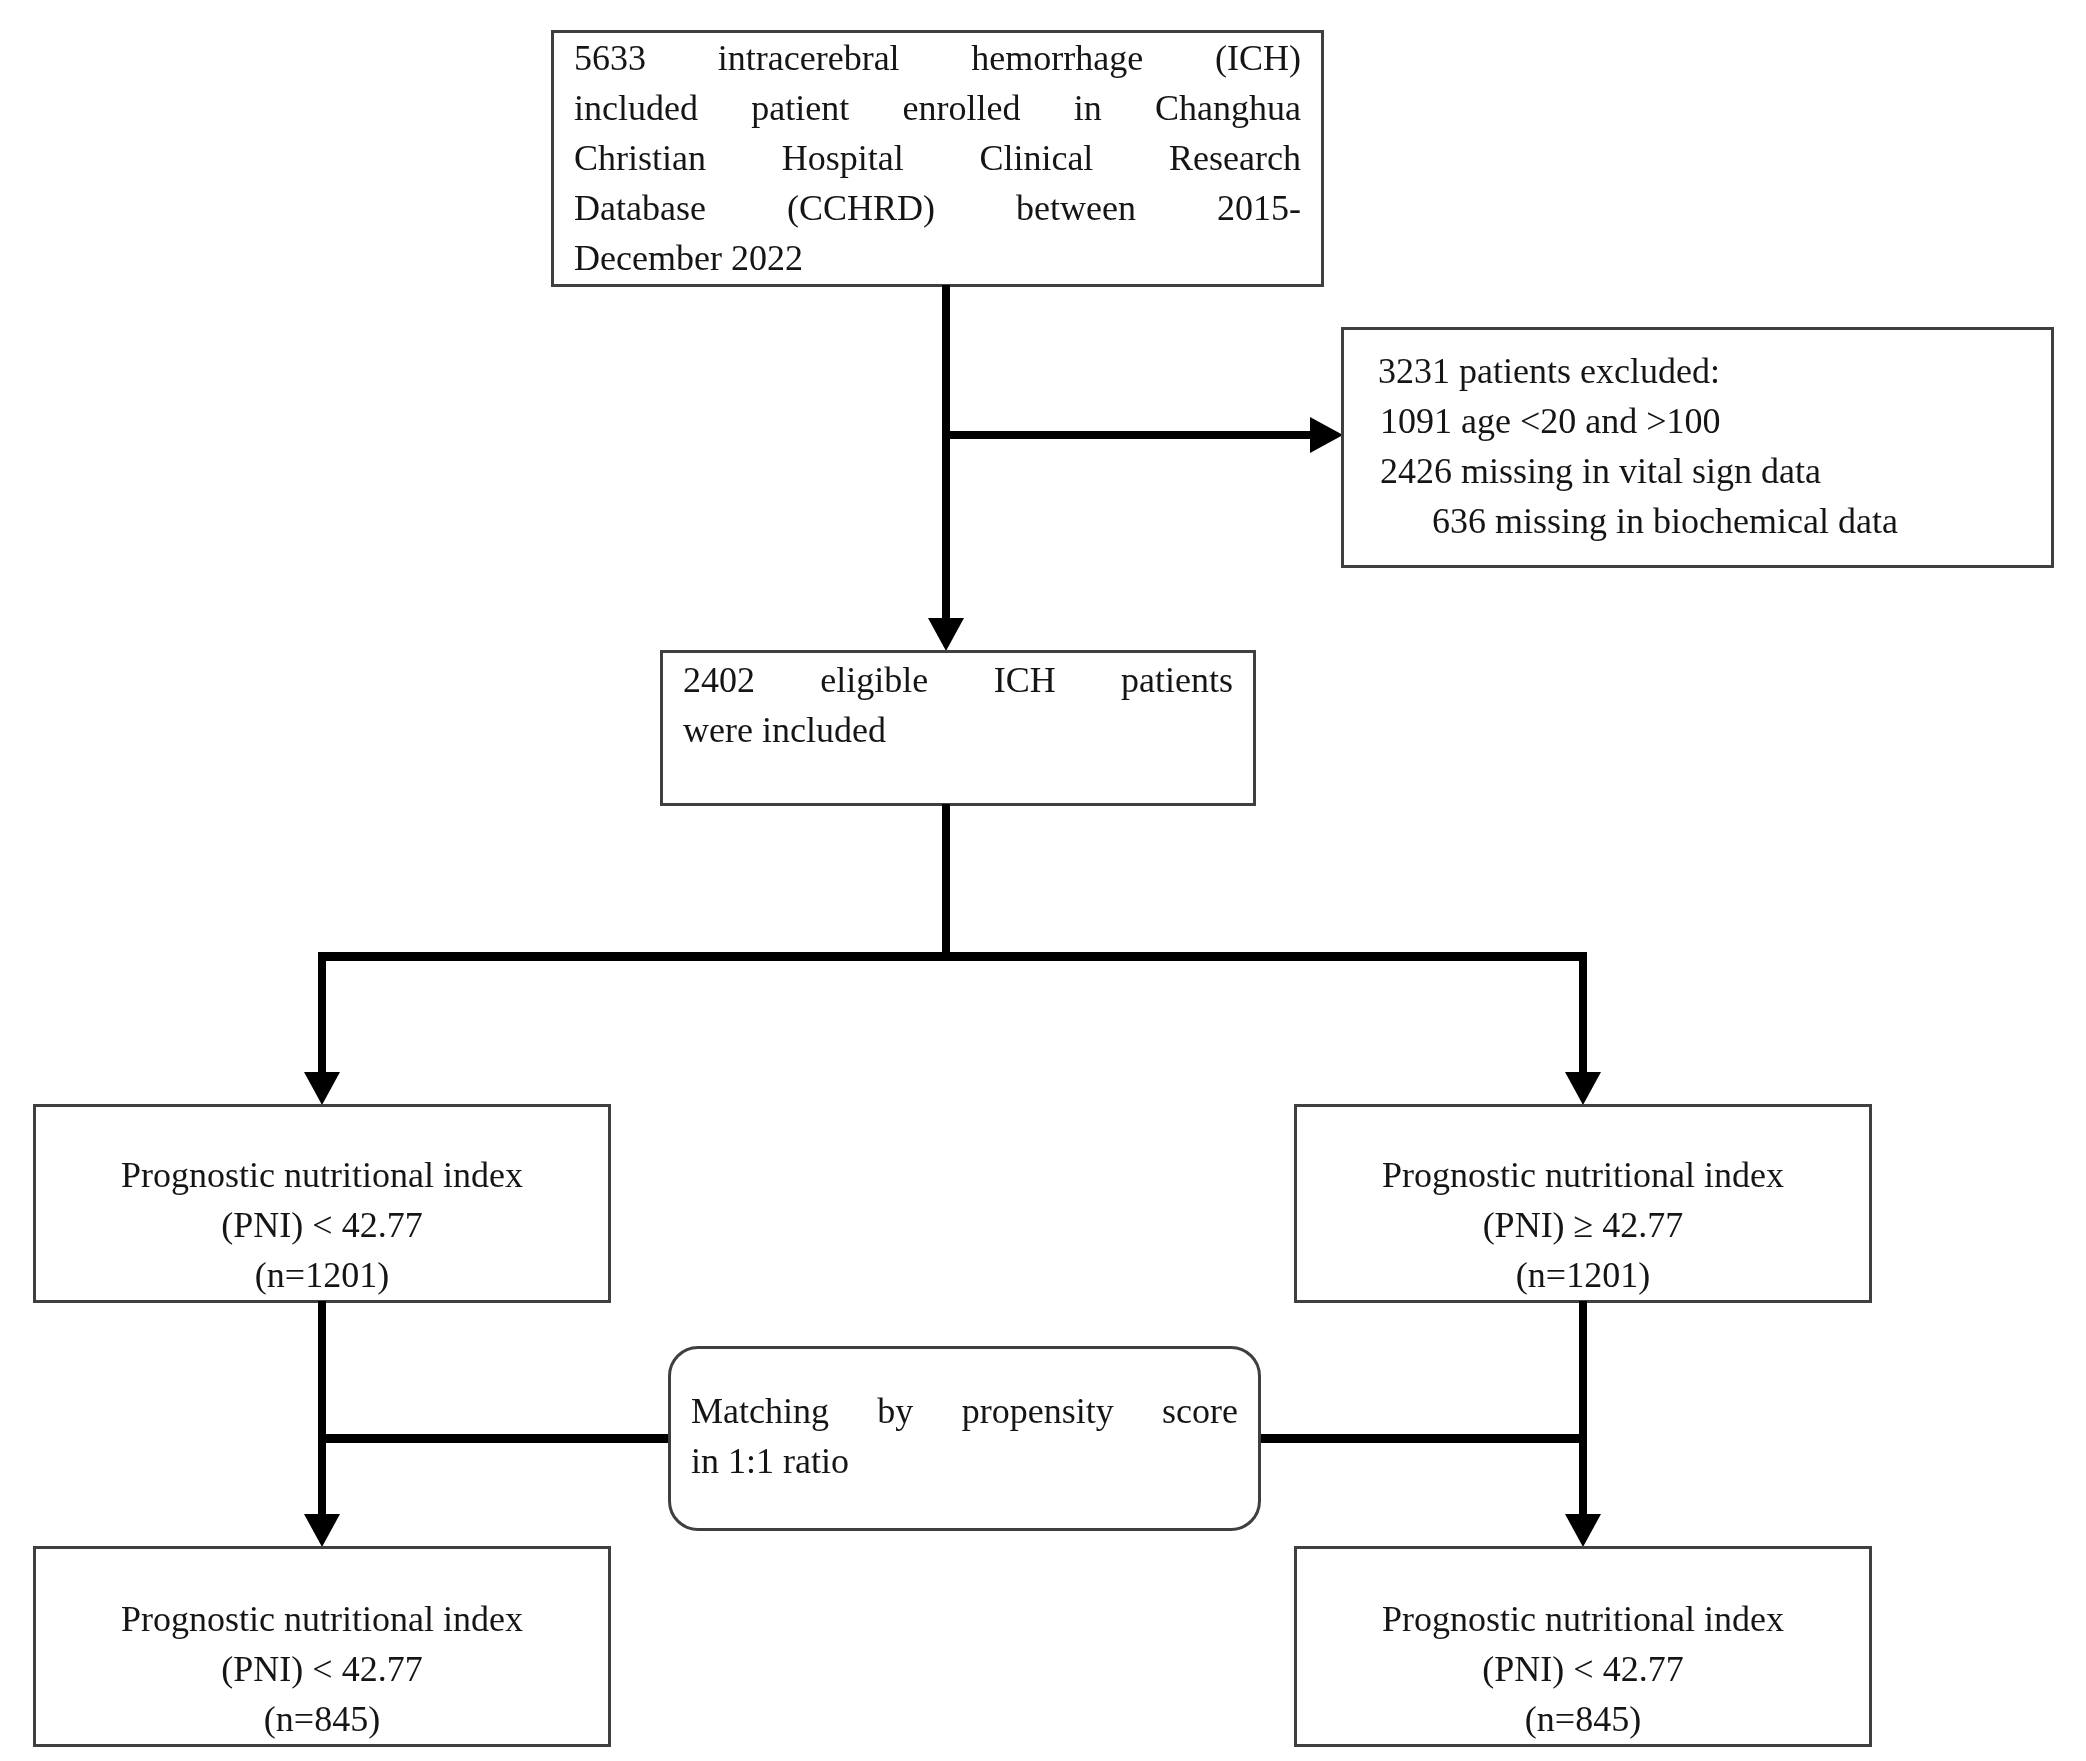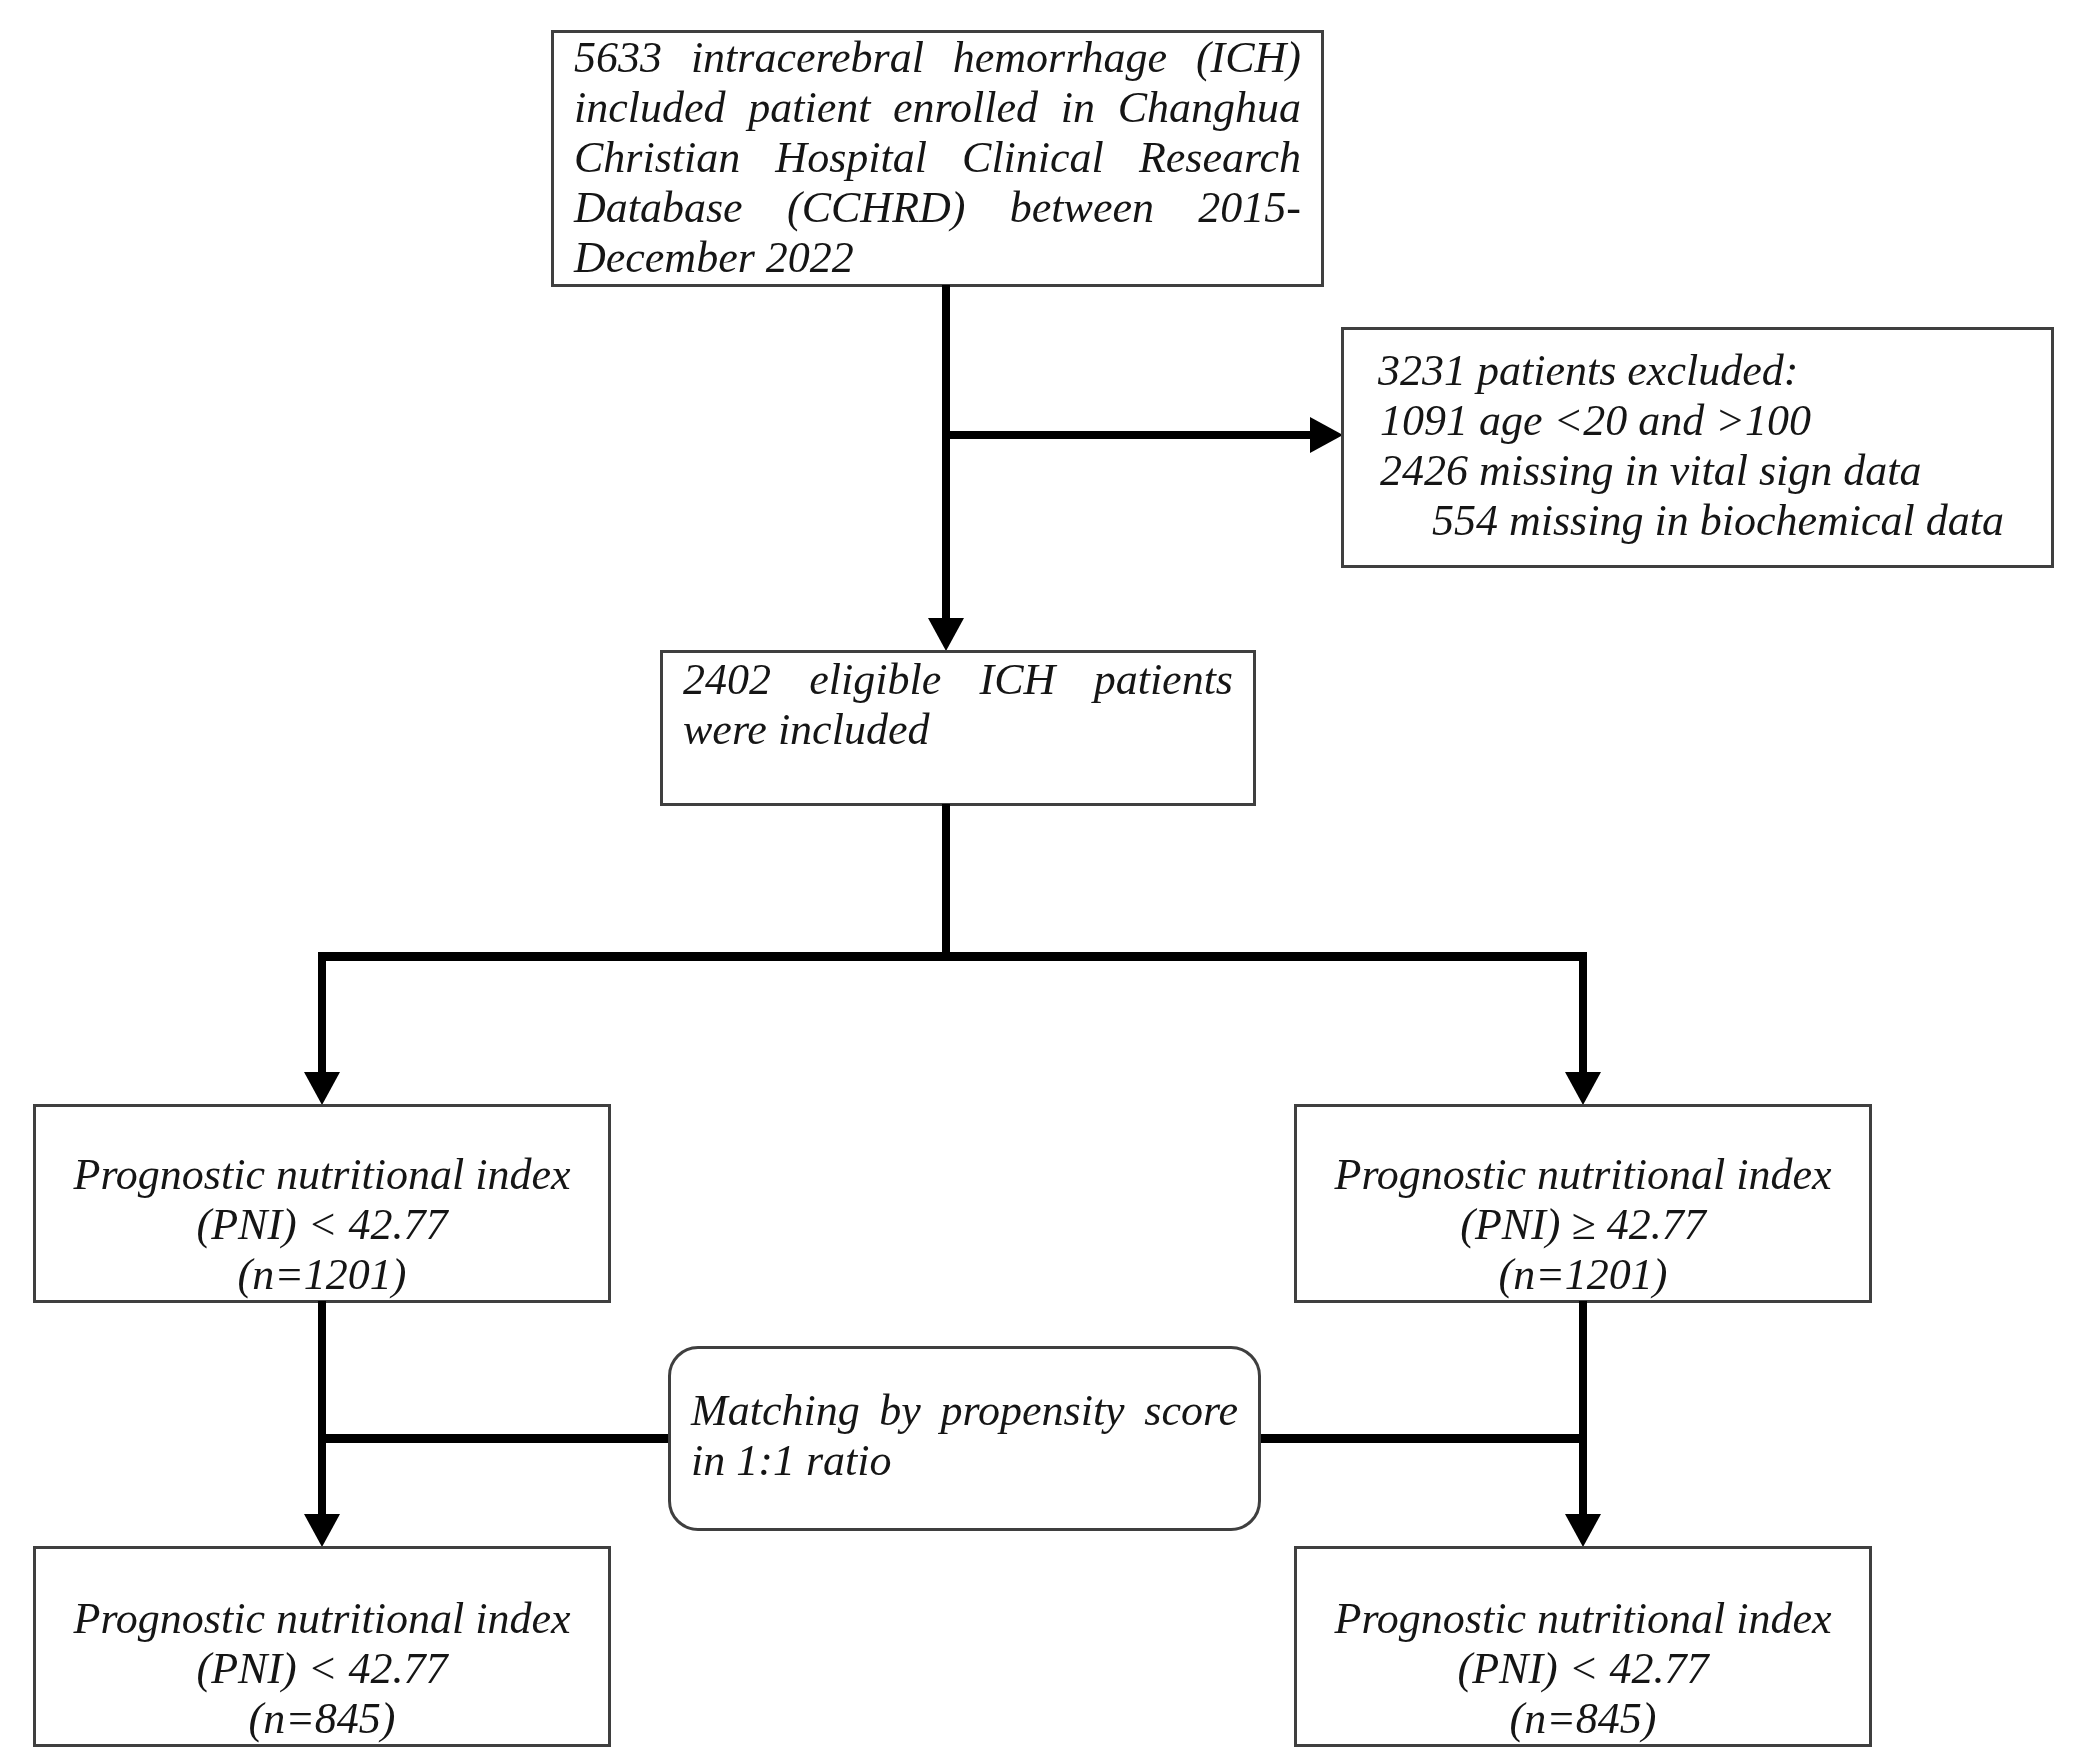--- a/index.html
+++ b/index.html
@@ -5,21 +5,21 @@
   html,body{margin:0;padding:0;background:#fff;}
   .stage{
     position:relative;width:2087px;height:1761px;
     background:var(--background,#ffffff);overflow:hidden;
     font-family:"Liberation Serif","DejaVu Serif",serif;
   }
   .box{
     position:absolute;box-sizing:border-box;
     background:var(--background,#ffffff);
     border:3.9px solid var(--box-border,#3f3f3f);
-    font-size:44px;line-height:50px;color:var(--text,#151515);font-style:italic;
+    font-size:36px;line-height:50px;color:var(--text,#151515);
   }
   .jline{text-align:justify;text-align-last:justify;}
   .lline{text-align:left;text-align-last:left;}
   .center{display:flex;flex-direction:column;justify-content:flex-end;text-align:center;}
   .vline,.hline{position:absolute;background:var(--connector,#000000);}
   .ah-down{
     position:absolute;width:0;height:0;
     border-left:18px solid transparent;border-right:18px solid transparent;
     border-top:33px solid var(--connector,#000000);
   }
@@ -48,21 +48,21 @@
   <div class="vline" style="left:942px;top:285px;width:7.8px;height:335px;"></div>
   <div class="ah-down" style="left:928px;top:618px;"></div>
 
   <div class="hline" style="left:942px;top:431px;width:369px;height:7.8px;"></div>
   <div class="ah-right" style="left:1310px;top:417px;"></div>
 
   <div class="box" style="left:1341px;top:327px;width:713px;height:241px;padding-top:15.6px;">
     <div class="lline ind0">3231 patients excluded:</div>
     <div class="lline ind1">1091 age &lt;20 and &gt;100</div>
     <div class="lline ind1">2426 missing in vital sign data</div>
-    <div class="lline ind2">554 missing in biochemical data</div>
+    <div class="lline ind2">636 missing in biochemical data</div>
   </div>
 
   <div class="box" style="left:660px;top:650px;width:596px;height:156px;padding:2px 20px 0;">
     <div class="jline">2402 eligible ICH patients</div>
     <div class="lline">were included</div>
   </div>
 
   <div class="vline" style="left:942px;top:804px;width:7.8px;height:153px;"></div>
 
   <div class="hline" style="left:318px;top:952px;width:1269px;height:9.3px;"></div>

